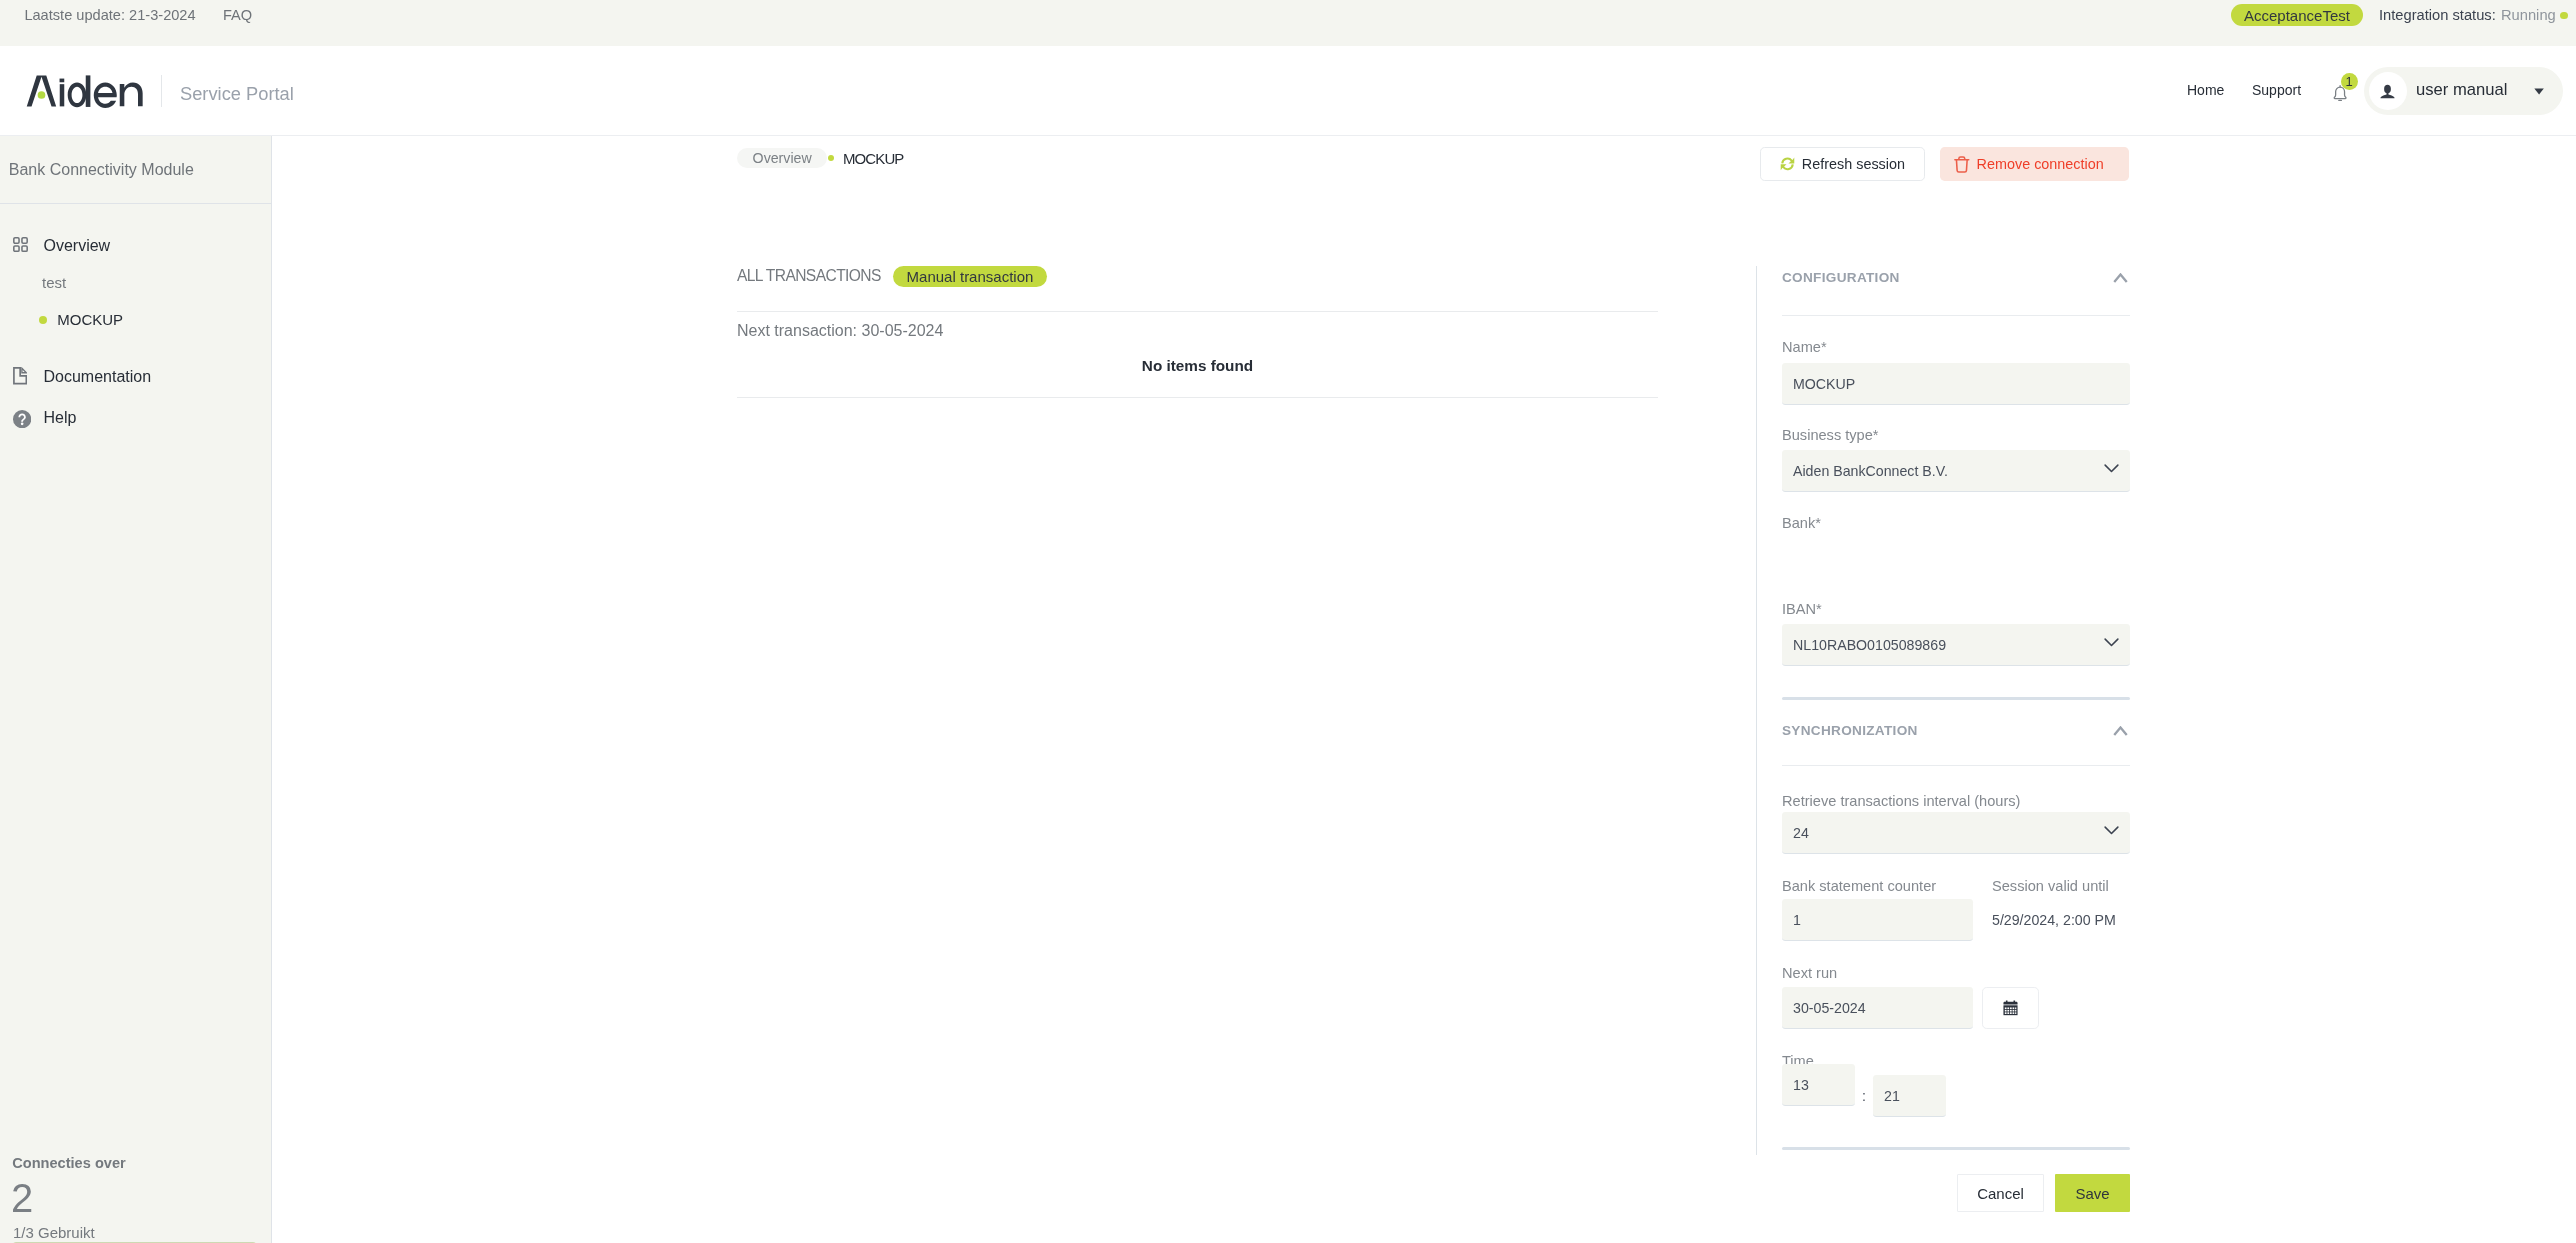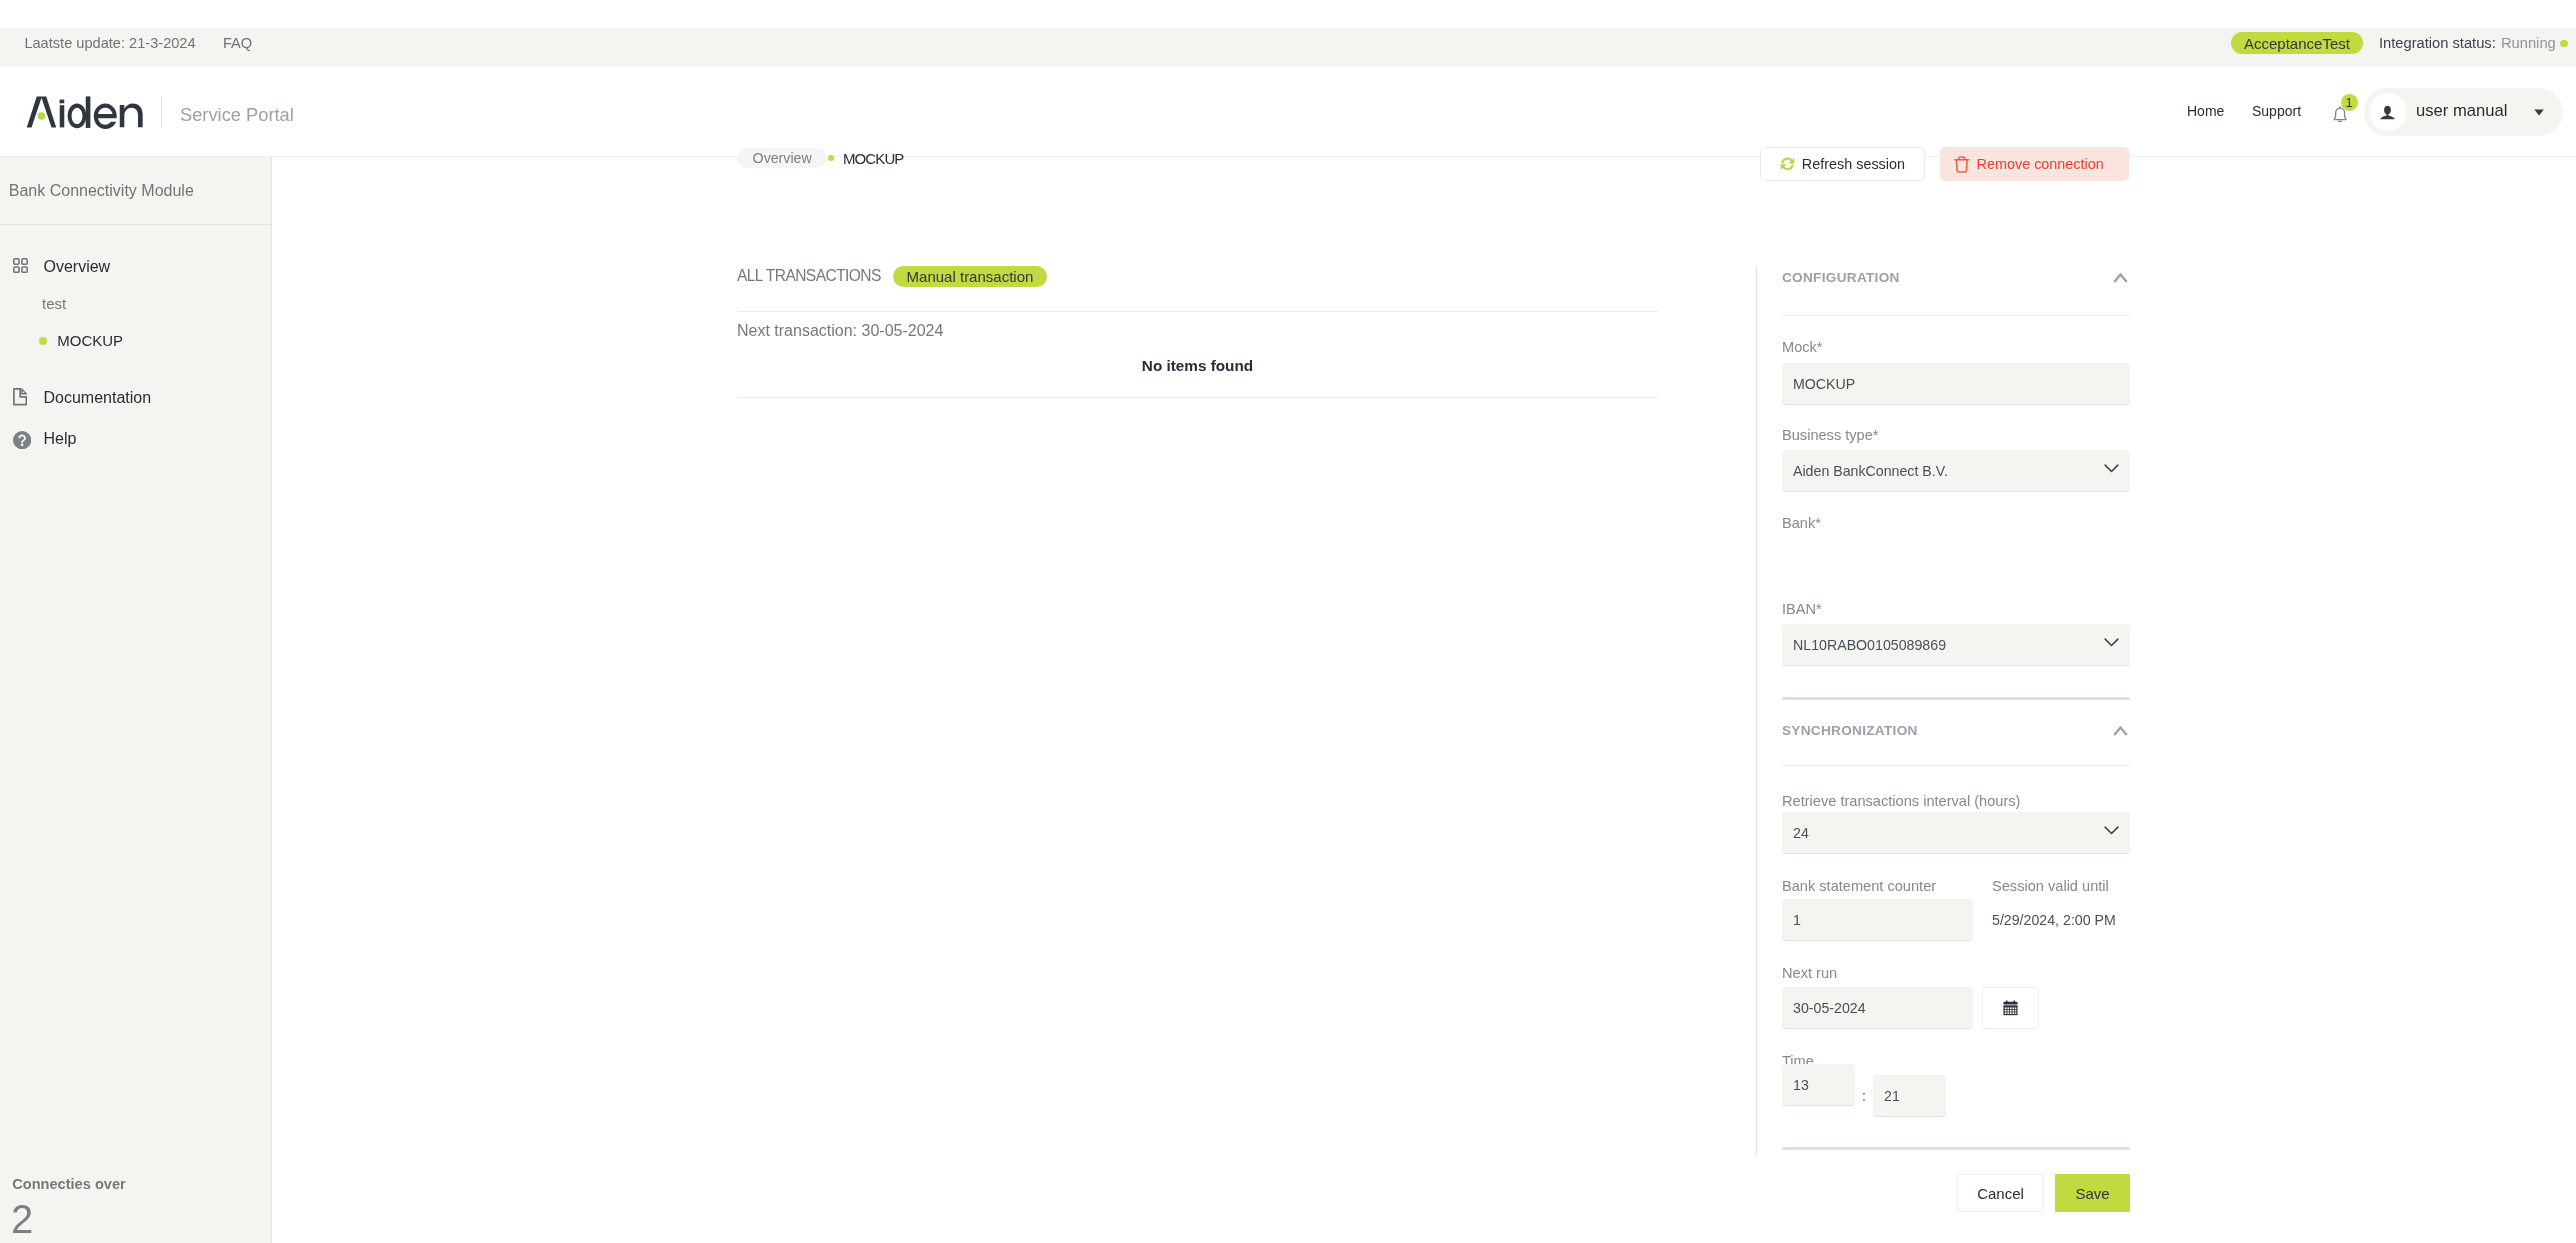--- a/index.html
+++ b/index.html
@@ -1,20 +1,20 @@
 <!DOCTYPE html>
 <html style="font-size:11px"><head>
 <meta charset="utf-8">
 <style>
   *{box-sizing:border-box;margin:0;padding:0;}
   html,body{width:2576px;height:1244px;overflow:hidden;}
   body{font-family:"Liberation Sans",sans-serif;background:#fff;color:#2b313b;-webkit-font-smoothing:antialiased;}
 
   
-  .topbar{height:39px;background:#f4f5f0;position:relative;color:#6e7378;margin-top:28px;}
+  .topbar{height:46px;background:#f4f5f0;position:relative;color:#6e7378;}
   .tb-upd{position:absolute;left:24.4px;top:6.8px;font-size:14.6px;line-height:17.6px;white-space:nowrap;}
   .tb-faq{position:absolute;left:223px;top:6.8px;font-size:14.6px;line-height:17.6px;}
   .env-chip{position:absolute;left:2231px;top:4.1px;height:22.4px;background:#c2d93f;color:#32383f;border-radius:27px;display:flex;align-items:center;padding:0 13px;font-size:15px;}
   .int-lbl{position:absolute;left:2379px;top:6.8px;color:#3c4350;font-size:14.7px;line-height:17.6px;white-space:nowrap;}
   .int-val{position:absolute;left:2501px;top:6.8px;color:#8f959c;font-size:14.7px;line-height:17.6px;}
   .int-dot{position:absolute;left:2560px;top:11.5px;width:7.5px;height:7.5px;border-radius:50%;background:#c2d93f;}
   .dot-green{width:8.1px;height:8.1px;border-radius:50%;background:#c2d93f;display:inline-block;flex:0 0 8.1px;}
 
   
   .header{height:90px;background:#fff;border-bottom:0.7px solid #eceef1;position:relative;}
@@ -253,21 +253,21 @@
   <div class="sect-head">
     <span class="sect-title">CONFIGURATION</span>
     <span class="ic-chevup">
         <svg width="15" height="10.2" viewBox="0 0 22 15" fill="none">
           <path d="M1.8 13.2 L11 2.2 L20.2 13.2" stroke="#9aa1ab" stroke-width="3.4" stroke-linecap="butt" stroke-linejoin="miter"></path>
         </svg>
       </span>
   </div>
   <div class="sect-rule" style="position:absolute;top:44px;width:348px"></div>
 
-  <div class="fld-label" style="top:69px">Mock*</div>
+  <div class="fld-label" style="top:69px">Name*</div>
   <div class="fld" style="top:92px">
       <span>MOCKUP</span>
     </div>
 
   <div class="fld-label" style="top:157px">Business type*</div>
   <div class="fld sel" style="top:179px">
       <span>Aiden BankConnect B.V.</span>
       <span class="ic-chevdown">
         <svg width="15" height="8.8" viewBox="0 0 22 13" fill="none">
           <path d="M1.6 1.6 L11 11 L20.4 1.6" stroke="#3c4350" stroke-width="2.3" stroke-linecap="round" stroke-linejoin="round"></path>

